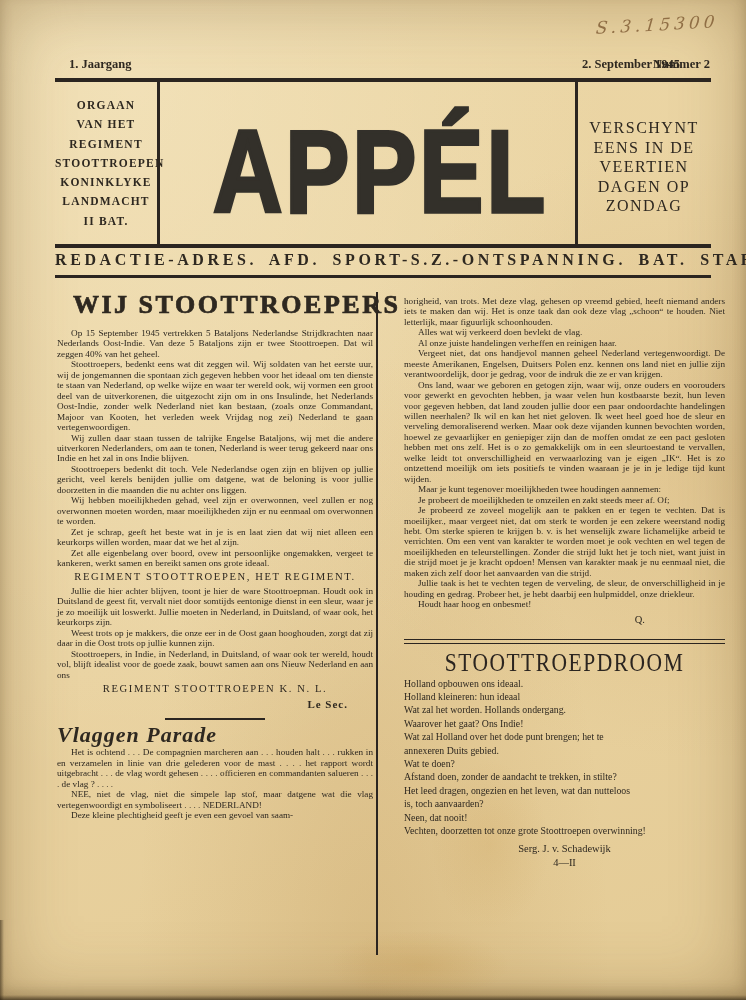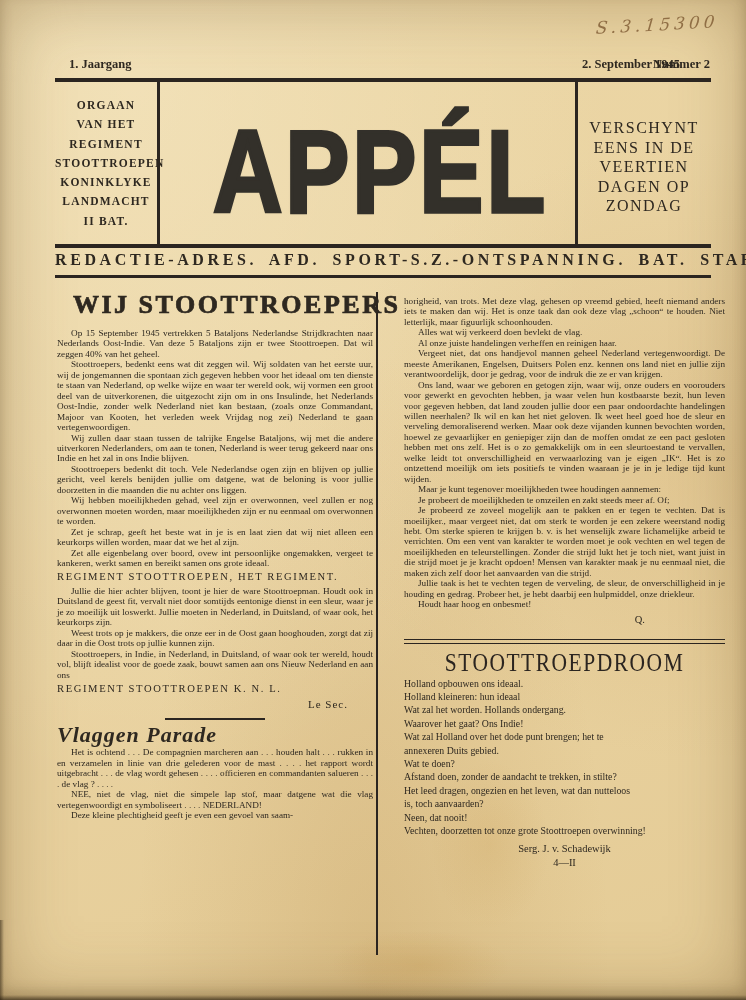--- a/index.html
+++ b/index.html
@@ -65,24 +65,24 @@
   }
 
   .redactie{position:absolute;left:55px;top:251px;width:656px;text-align:center;
     font-weight:bold;font-size:16px;letter-spacing:3.6px;word-spacing:5px;white-space:nowrap;}
 
   .col{position:absolute;font-size:9.2px;line-height:10.45px;text-align:justify;}
   .col-left{left:57px;top:291px;width:316px;}
   .col-right{left:404px;top:296px;width:321px;}
   .col p{margin:0;}
   .col p.ind{text-indent:14px;}
-  .col p.center{text-indent:0;}
+  .col p.center{text-align:center;text-indent:0;}
   .col p.sub{font-size:10.6px;letter-spacing:1.6px;margin-top:4px;margin-bottom:3px;}
   .col p.right{text-align:right;text-indent:0;}
-  .col p.bold{font-weight:normal;text-align:right;}
+  .col p.bold{font-weight:bold;text-align:right;}
   .col p.lesec{margin-top:5px;margin-right:25px;font-size:11px;letter-spacing:1px;}
   .col p.q{margin-top:5px;margin-right:80px;font-size:10.5px;}
 
   .headline{
     font-size:26px;font-weight:bold;letter-spacing:2.5px;line-height:28px;
     margin:0 0 9px 16px;text-align:left;white-space:nowrap;
     -webkit-text-stroke:0.7px #2e2820;
   }
   .hr-short{width:100px;height:2px;background:#2b2520;margin:8px auto 10px auto;}
   .vlaggen-title{

